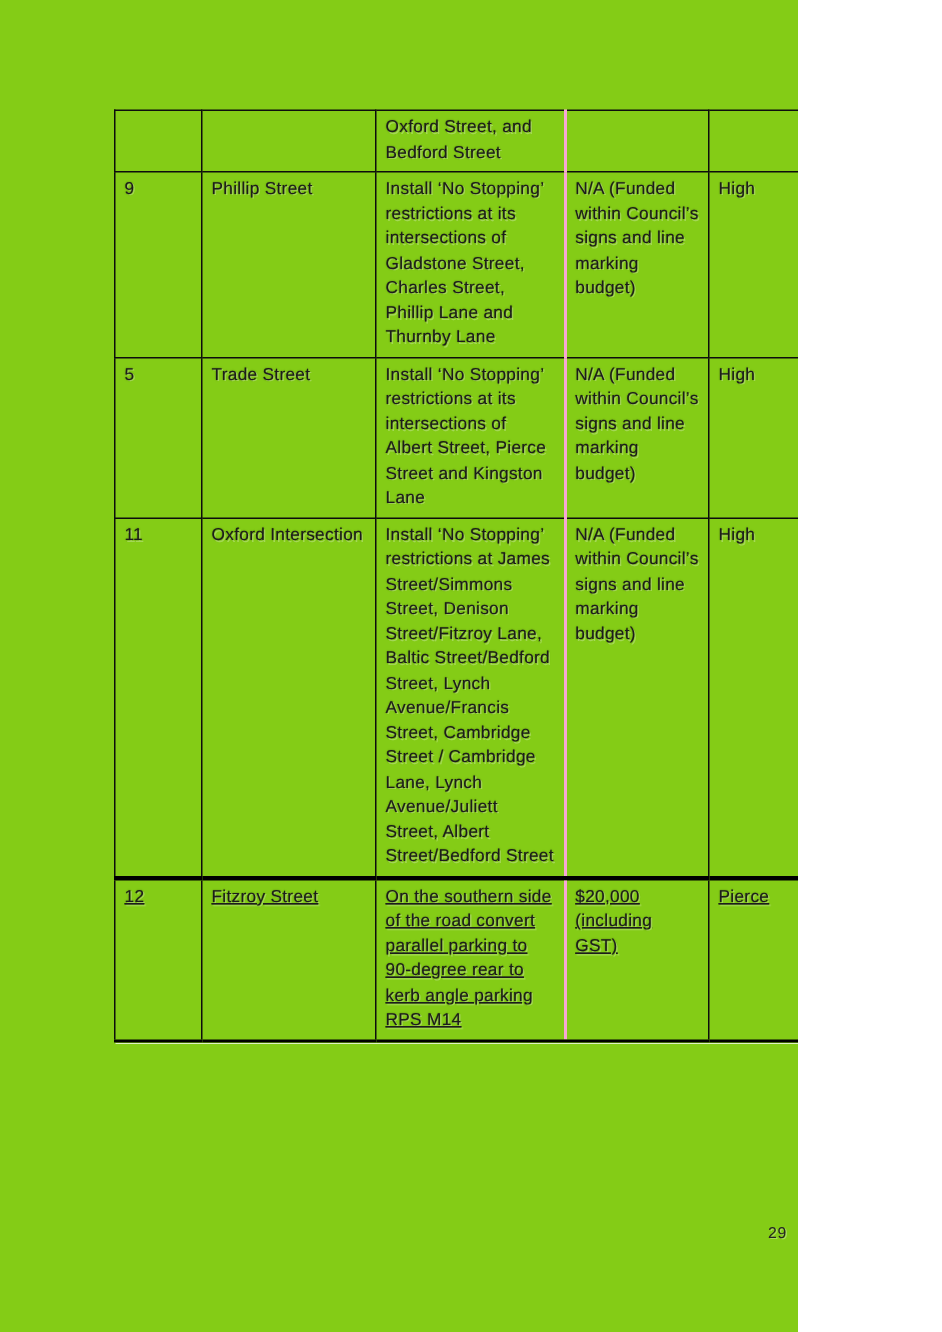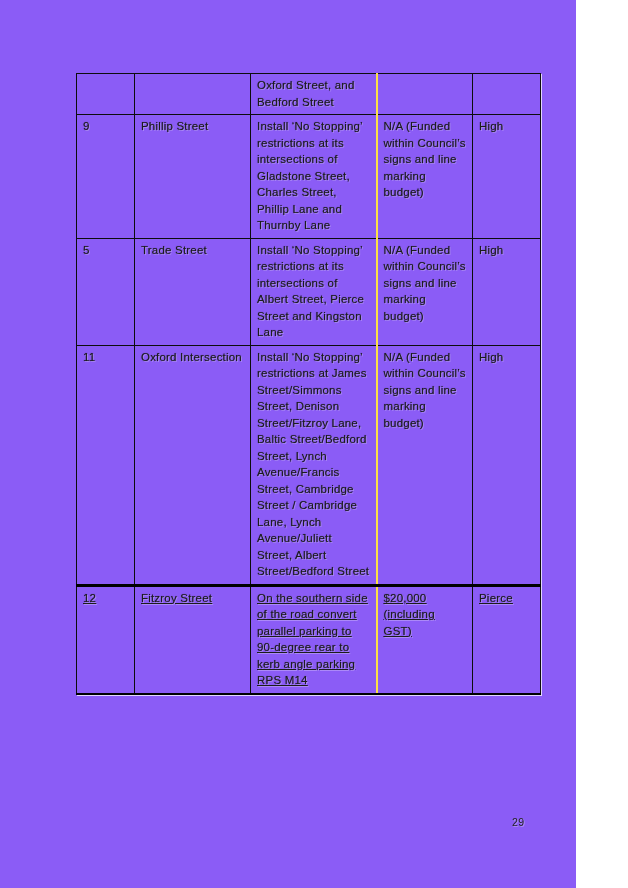--- a/index.html
+++ b/index.html
@@ -1,23 +1,23 @@
 <!DOCTYPE html>
 <html><head>
 <meta charset="utf-8">
 <style>
   html, body {
     margin: 0;
     padding: 0;
   }
   .canvas {
     position: relative;
-    width: 576px;
+    width: 532px;
     height: 888px;
-    background: #8b5cf6;
+    background: #84cc16;
     overflow: hidden;
     font-family: "Liberation Sans", "DejaVu Sans", sans-serif;
     color: #1c1c1c;
   }
   .actions-table {
     position: absolute;
     left: 76px;
     top: 73px;
     width: 464px;
     border-collapse: collapse;
@@ -34,21 +34,21 @@
     overflow-wrap: break-word;
     color: #1c1c1c;
     text-shadow: 1px 1px 0 rgba(255,255,255,0.28), 0 0 1px rgba(0,0,0,0.55);
   }
   .col-id       { width: 58px;  }
   .col-location { width: 116px; }
   .col-action   { width: 126px; }
   .col-cost     { width: 96px;  }
   .col-priority { width: 68px;  }
   .actions-table td.cell-cost {
-    border-left: 2px solid #fde047;
+    border-left: 2px solid #f9a8d4;
   }
   .actions-table tr.page-break-row td {
     border-top: 3px solid #000;
     text-decoration: underline;
   }
   .actions-table tr:last-child td {
     border-bottom: 2px solid #000;
   }
   .page-number {
     position: absolute;

